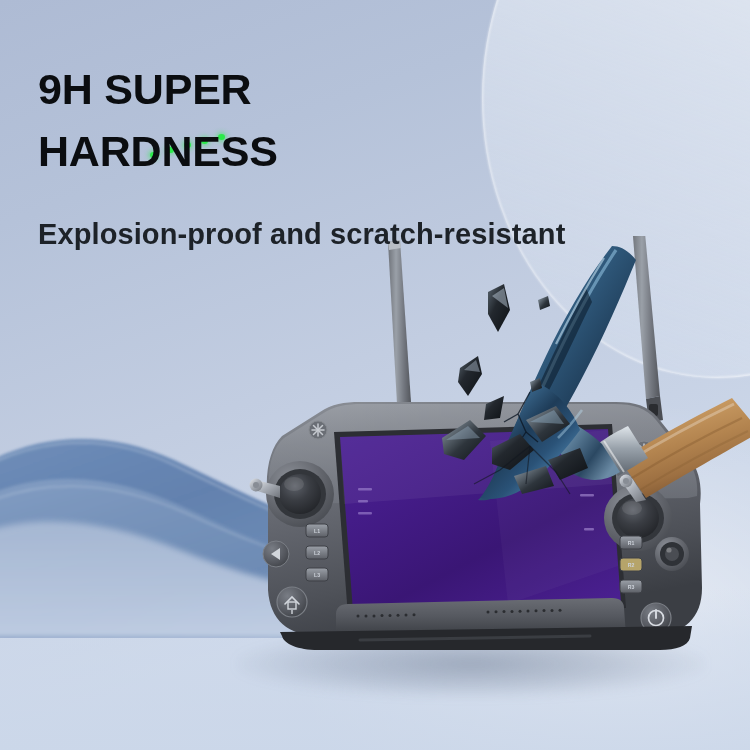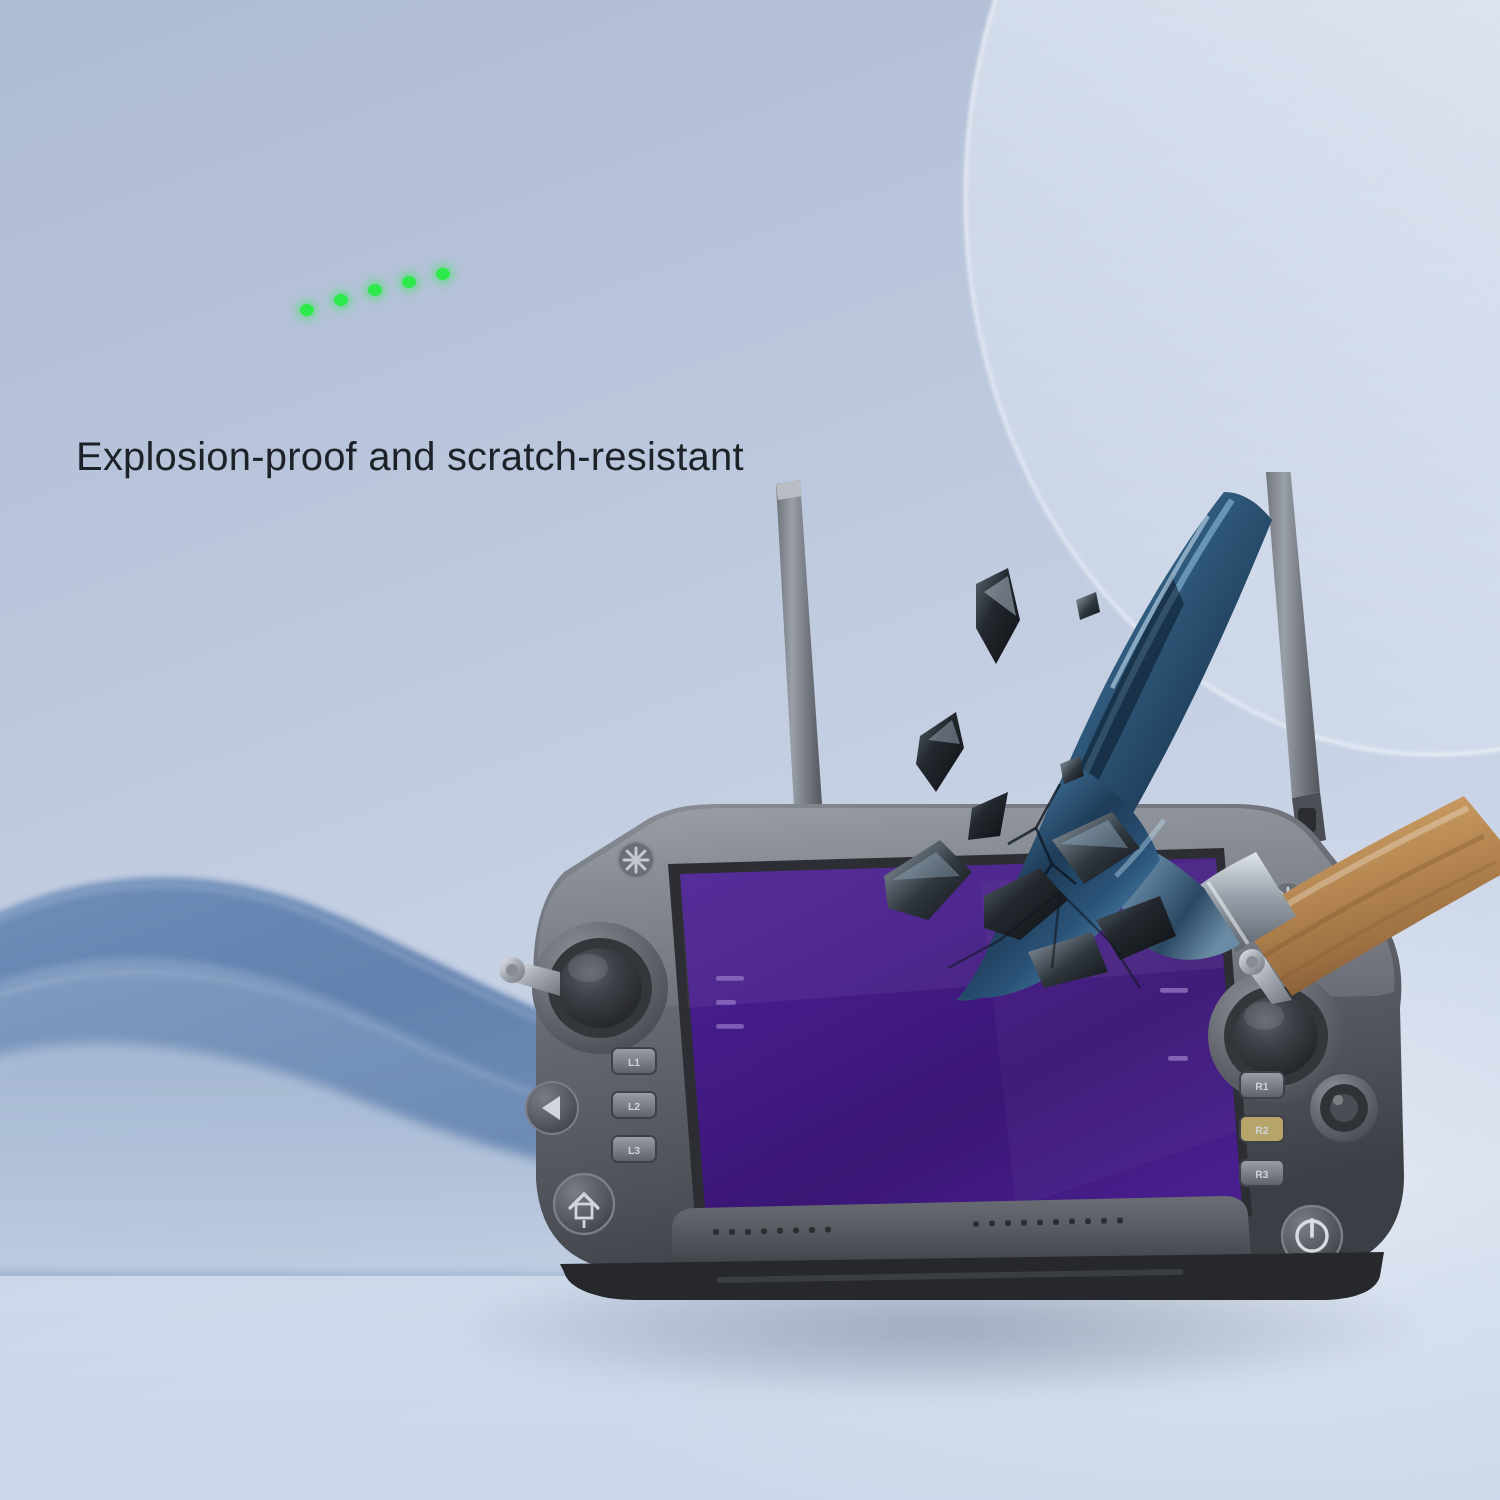--- a/index.html
+++ b/index.html
@@ -68,21 +68,21 @@
   }
 
   
   .headline {
     position:absolute; left:38px; top:58px;
     font-size:43px; font-weight:800; letter-spacing:-.2px;
     line-height:62px; color:#0b0d10;
   }
   .subhead {
     position:absolute; left:38px; top:218px;
-    font-size:20px; font-weight:400; letter-spacing:.1px;
+    font-size:29px; font-weight:700; letter-spacing:.1px;
     color:#1d2228;
   }
 
   
   .device { position:absolute; left:240px; top:236px; width:480px; height:440px; }
 
   .led-row { position:absolute; left:150px; top:132px; width:90px; height:26px; }
   .led {
     position:absolute; width:7px; height:6px; border-radius:50%;
     background:#2bea4a;
@@ -475,15 +475,19 @@
     <path d="M118,190 L150,178 L158,198 L130,210 Z" fill="url(#shG)"></path>
     <path d="M84,206 L116,196 L124,216 L92,224 Z" fill="url(#shG2)"></path>
 
     <g stroke="rgba(18,24,32,.6)" stroke-width="1.2" fill="none">
       <path d="M100,176 L70,200 L44,214"></path>
       <path d="M100,176 L126,202 L140,224"></path>
       <path d="M100,176 L96,214"></path>
     </g>
   </svg>
 
+  <div class="headline">
+    <div>9H SUPER</div>
+    <div>HARDNESS</div>
+  </div>
   <div class="subhead">Explosion-proof and scratch-resistant</div>
 
 </div>
 
 </body></html>

